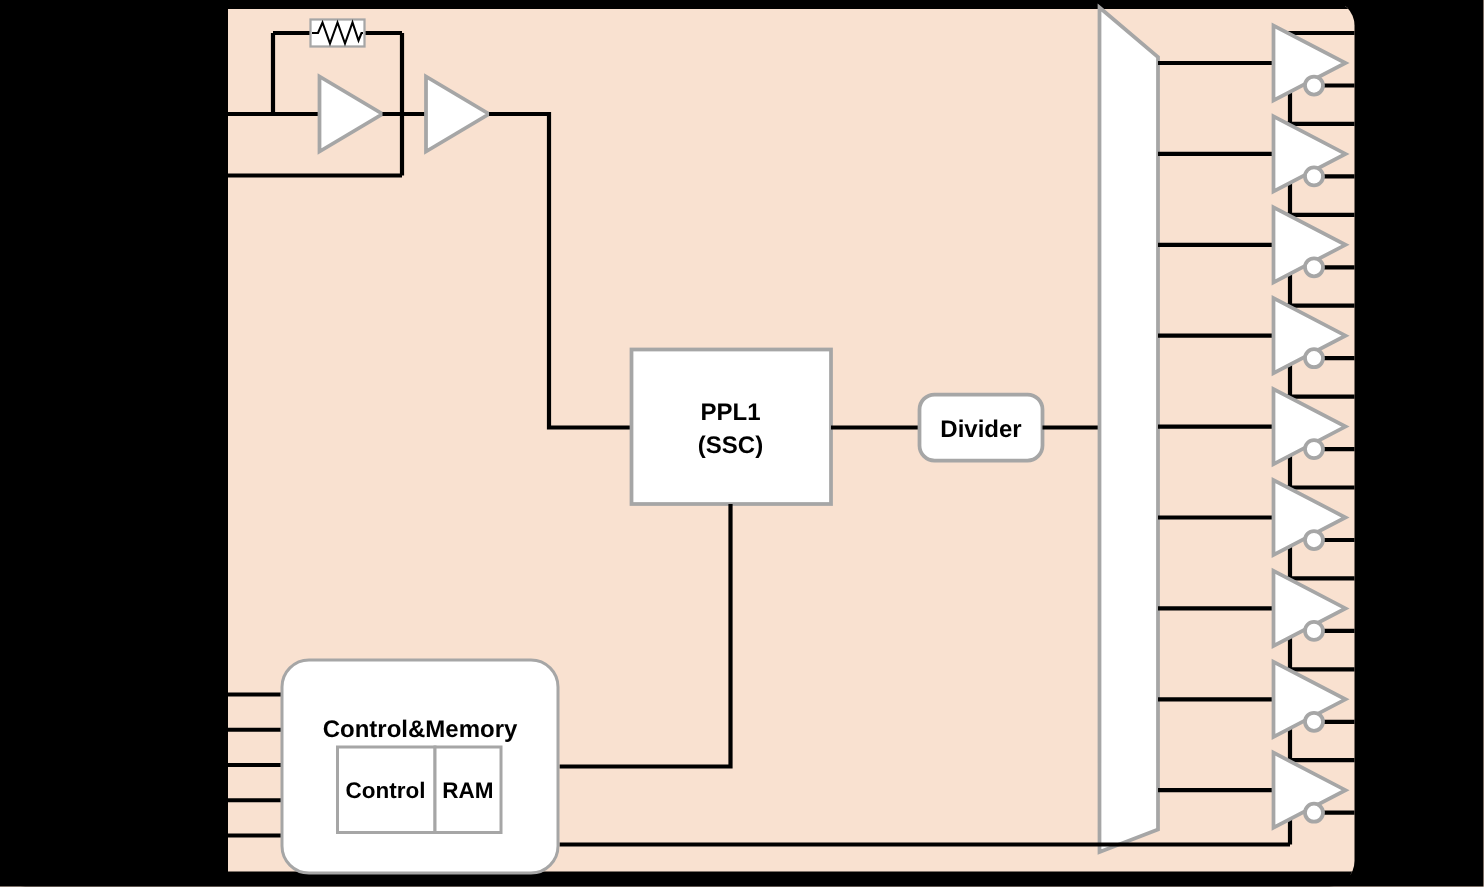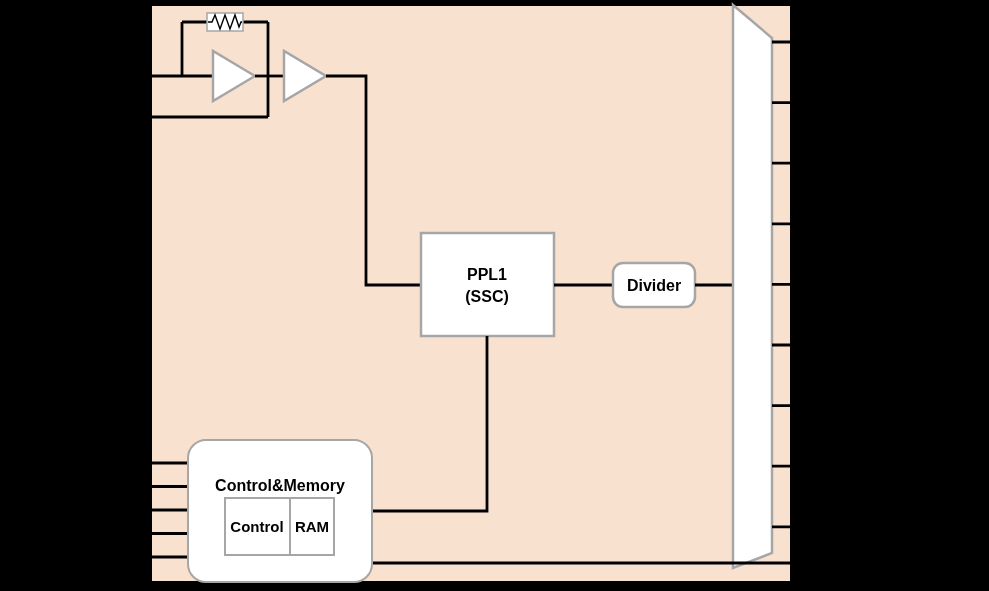--- a/index.html
+++ b/index.html
@@ -8,23 +8,24 @@
     --chip-border:#000000;
     --shape-fill:#FFFFFF;
     --shape-border:#A6A6A6;
     --wire:#000000;
     --text:#000000;
   }
   html,body{margin:0;padding:0;}
   body{background:var(--background);}
   .stage{
     position:relative;
-    width:790px;height:591px;
+    width:903px;height:591px;
     background:var(--background);
     overflow:hidden;
+    border-radius:17px;
   }
   svg{position:absolute;left:0;top:0;}
   .chip{fill:var(--chip-fill);stroke:var(--chip-border);stroke-width:4;}
   .wire{stroke:var(--wire);stroke-width:2.8;fill:none;}
   .wire-thin{stroke:var(--wire);stroke-width:1.4;fill:none;}
   .shape{fill:var(--shape-fill);stroke:var(--shape-border);stroke-width:2.5;}
   .shape-thin{fill:var(--shape-fill);stroke:var(--shape-border);stroke-width:1.5;}
   .lbl{
     font-family:"Liberation Sans", sans-serif;
     font-weight:bold;

